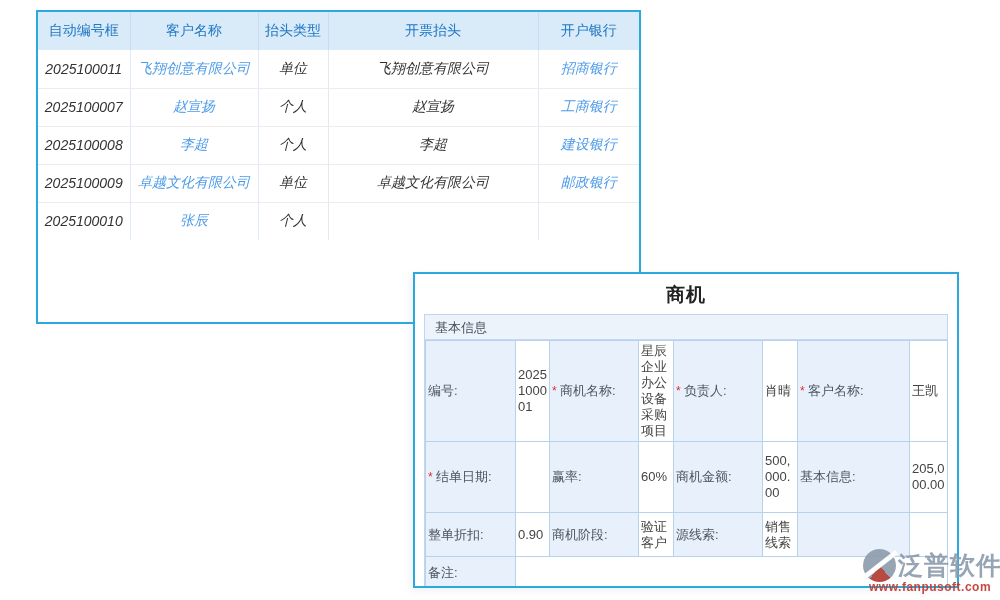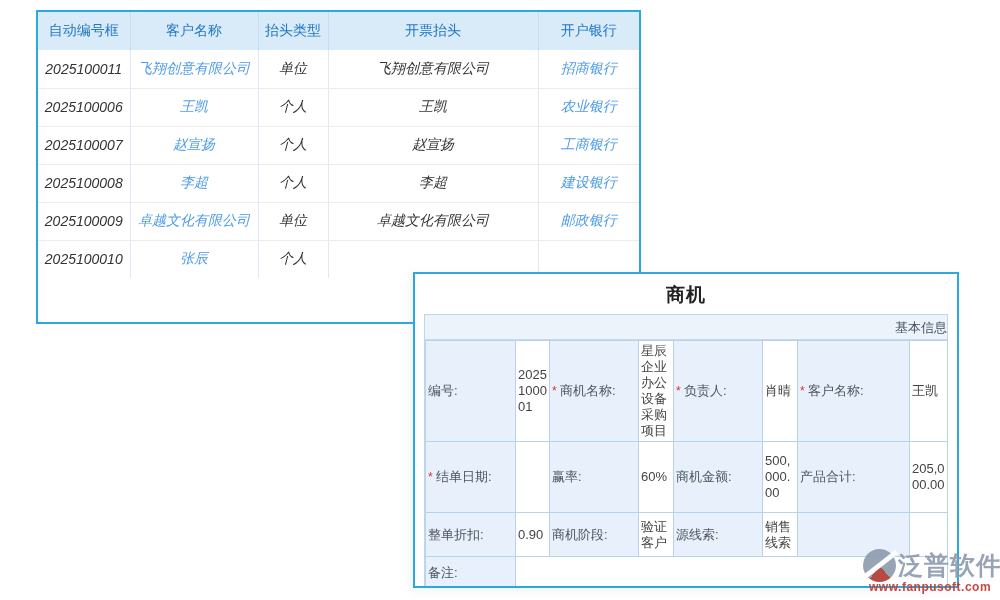--- a/index.html
+++ b/index.html
@@ -23,21 +23,21 @@
   .list-table tr:last-child td { border-bottom:none; }
   .list-table td.link { color:#4d9be8; cursor:pointer; }
 
   
   .form-panel { left:413px; top:272px; width:546px; height:316px;
     box-shadow:-3px 3px 8px rgba(120,150,170,.12); }
   .form-title { height:40px; line-height:42px; text-align:center; font-size:19px;
     font-weight:bold; color:#222; letter-spacing:1px; }
   .form-box { margin:0 9px; border:1px solid #bfd6ee; }
   .section-bar { height:25px; line-height:25px; background:#edf3fb; color:#44505c;
-    font-size:13px; padding-left:10px; border-bottom:1px solid #c8d8ee;text-align:right; }
+    font-size:13px; padding-left:10px; border-bottom:1px solid #c8d8ee; }
   .form-table { width:100%; border-collapse:collapse; table-layout:fixed; }
   .form-table td { border:1px solid #b7d2ec; font-size:13px; line-height:16px;
     vertical-align:middle; overflow:hidden; }
   .form-table td.lbl { background:#e8f1fb; color:#4a5560; text-align:left;
     padding:2px 12px 2px 2px; }
   .form-table td.val { background:#fff; color:#444; text-align:left;
     padding:2px 2px; word-break:break-all; }
   .req { color:#e02b2b; font-size:12px; }
 
   
@@ -76,27 +76,20 @@
           <th>开户银行</th>
         </tr>
       </thead>
       <tbody id="list-body">
           <tr>
             <td>2025100011</td>
             <td class="link">飞翔创意有限公司</td>
             <td>单位</td>
             <td>飞翔创意有限公司</td>
             <td class="link">招商银行</td>
-          </tr>
-          <tr>
-            <td>2025100006</td>
-            <td class="link">王凯</td>
-            <td>个人</td>
-            <td>王凯</td>
-            <td class="link">农业银行</td>
           </tr>
           <tr>
             <td>2025100007</td>
             <td class="link">赵宣扬</td>
             <td>个人</td>
             <td>赵宣扬</td>
             <td class="link">工商银行</td>
           </tr>
           <tr>
             <td>2025100008</td>
@@ -149,21 +142,21 @@
               <td class="lbl"><span class="req">* </span>客户名称:</td>
               <td class="val">王凯</td>
             </tr>
             <tr style="height: 71px;">
               <td class="lbl"><span class="req">* </span>结单日期:</td>
               <td class="val"></td>
               <td class="lbl">赢率:</td>
               <td class="val">60%</td>
               <td class="lbl">商机金额:</td>
               <td class="val">500,000.00</td>
-              <td class="lbl">产品合计:</td>
+              <td class="lbl">基本信息:</td>
               <td class="val">205,000.00</td>
             </tr>
             <tr style="height: 44px;">
               <td class="lbl">整单折扣:</td>
               <td class="val">0.90</td>
               <td class="lbl">商机阶段:</td>
               <td class="val">验证客户</td>
               <td class="lbl">源线索:</td>
               <td class="val">销售线索</td>
               <td class="lbl"></td>

